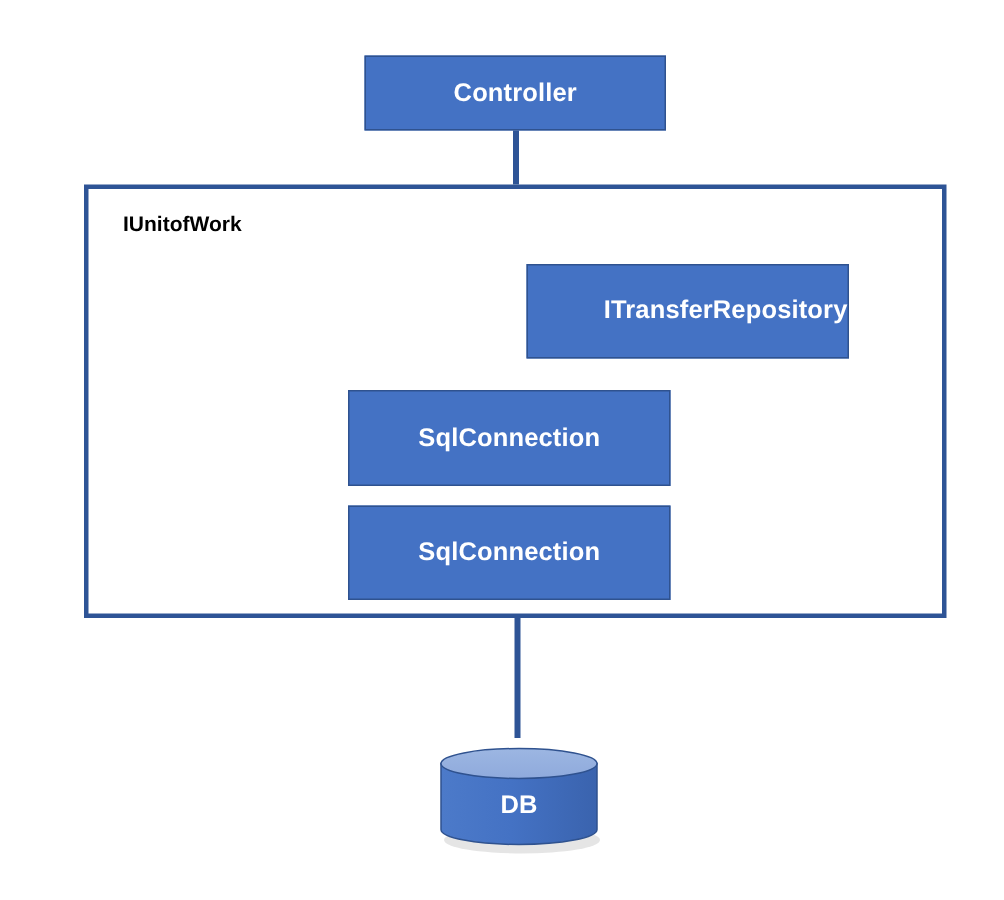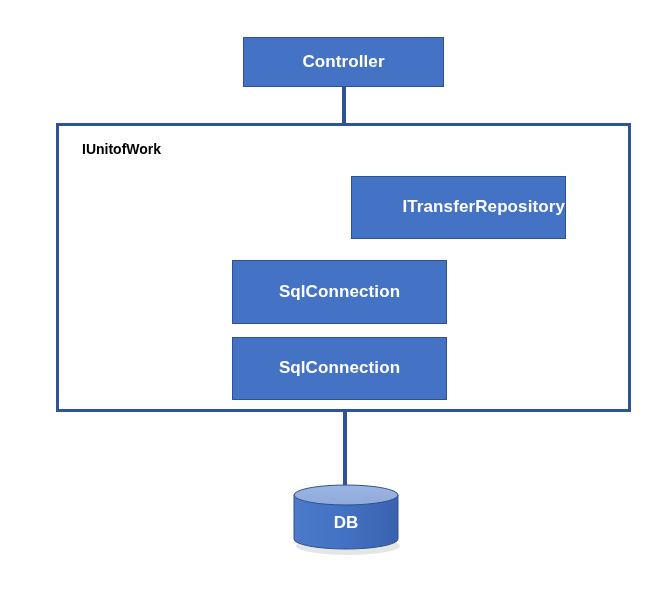--- a/index.html
+++ b/index.html
@@ -95,21 +95,21 @@
   <div class="box" style="left:232px; top:260px; width:215px; height:64px;">
     <span>SqlConnection</span>
   </div>
 
   <div class="box" style="left:232px; top:337px; width:215px; height:63px;text-align:center;">
     <span>SqlConnection</span>
   </div>
 
   <div class="connector" style="left:343px; top:412px; width:4px; height:80px;"></div>
 
-  <div class="cylinder" style="left:290px; top:482px; width:112px; height:74px;">
+  <div class="cylinder" style="left:290px; top:496px; width:112px; height:74px;">
     <svg width="112" height="74" viewBox="0 0 112 74">
       <defs>
         <linearGradient id="bodyGrad" x1="0" y1="0" x2="1" y2="0">
           <stop offset="0%" stop-color="#4C7AC9"></stop>
           <stop offset="45%" stop-color="#4472C4"></stop>
           <stop offset="100%" stop-color="#3A63AE"></stop>
         </linearGradient>
         <linearGradient id="topGrad" x1="0" y1="0" x2="0" y2="1">
           <stop offset="0%" stop-color="#9CB6E2"></stop>
           <stop offset="100%" stop-color="#8FAADC"></stop>

